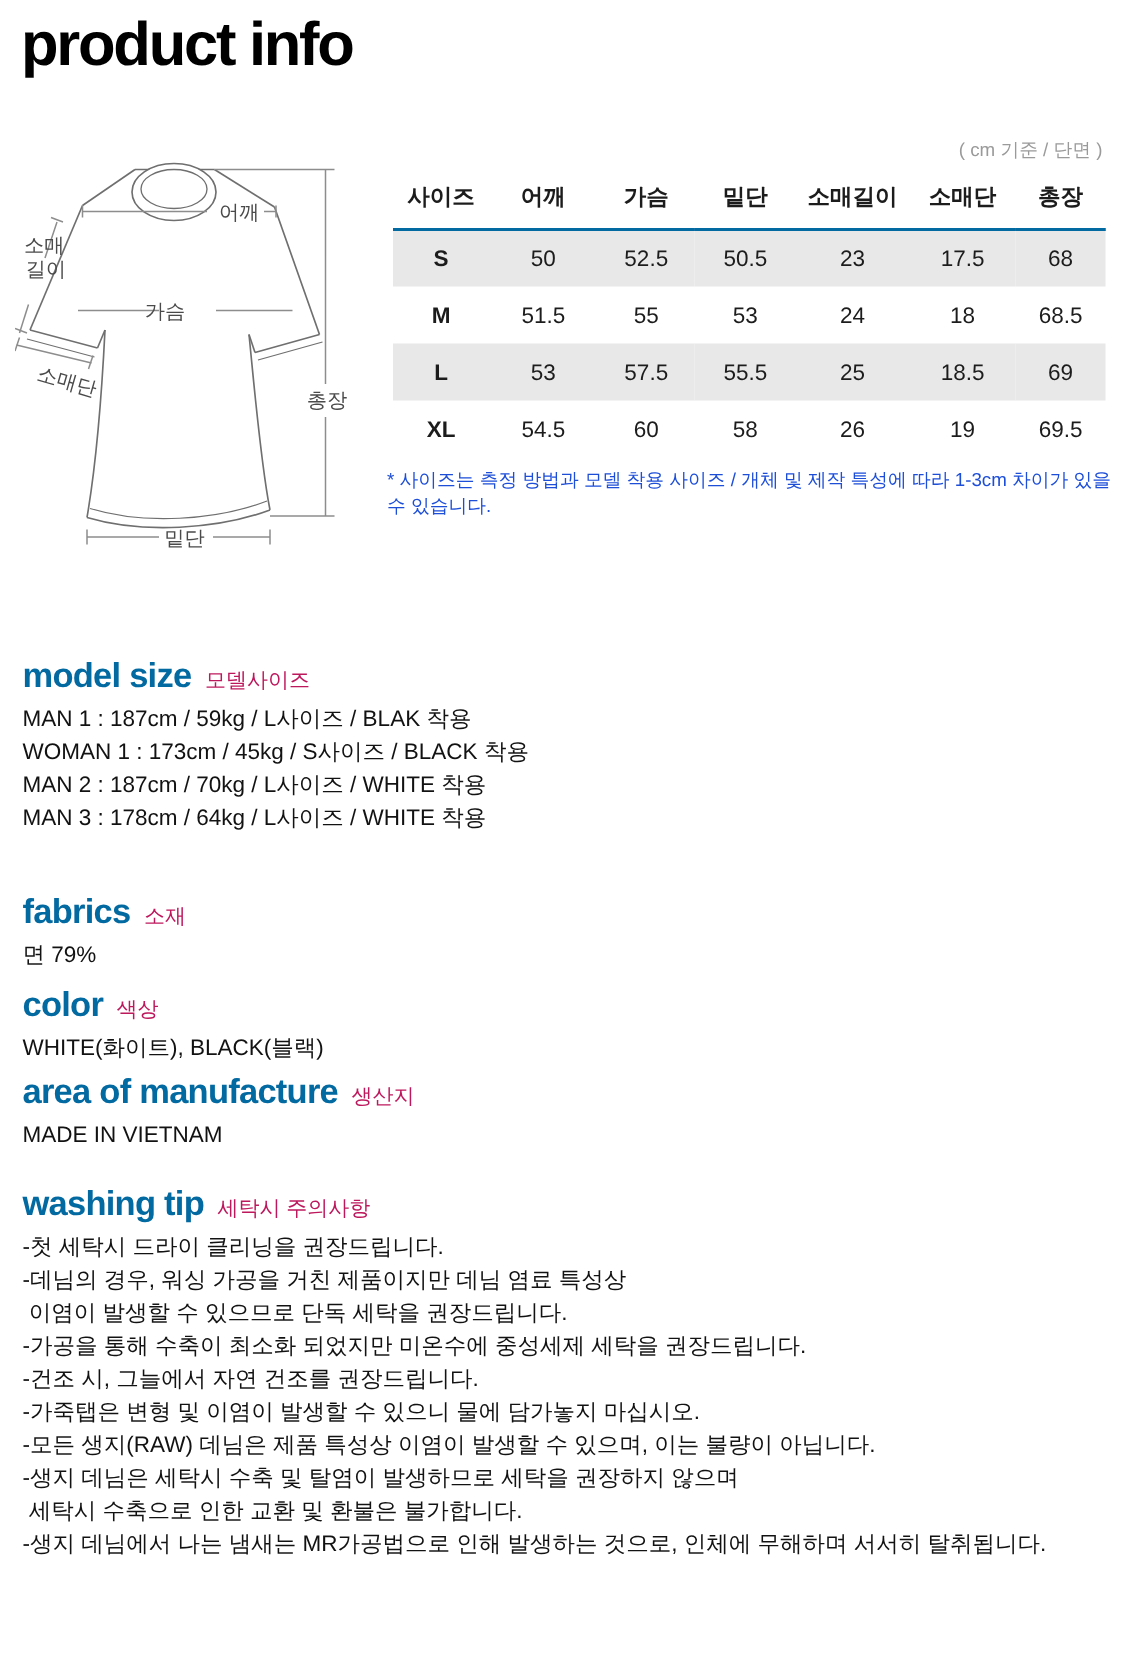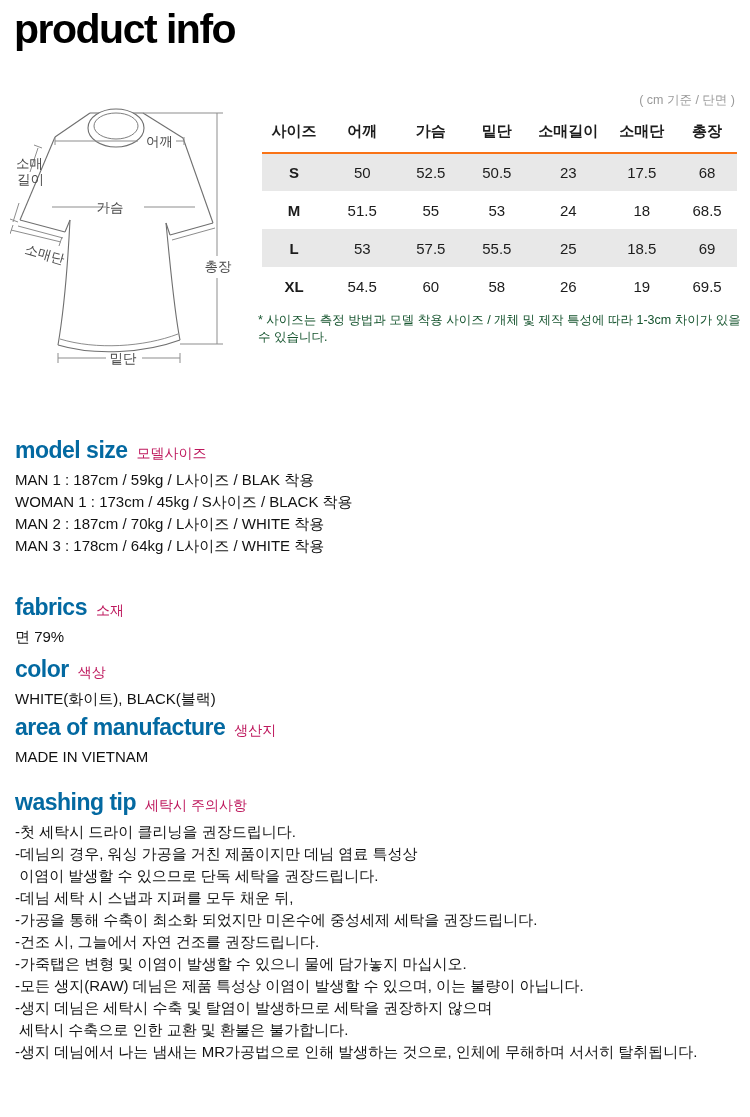--- a/index.html
+++ b/index.html
@@ -26,28 +26,28 @@
     position:absolute; left:262px; top:114px; width:475px;
     border-collapse:collapse; table-layout:fixed;
     font-size:15px; color:#1c1c1c; text-align:center;
   }
   .size-chart col.c1{width:13.5%} .size-chart col.c2{width:15.2%}
   .size-chart col.c3{width:13.7%} .size-chart col.c4{width:14.1%}
   .size-chart col.c5{width:16.0%} .size-chart col.c6{width:14.9%}
   .size-chart col.c7{width:12.6%}
   .size-chart th {
     font-weight:700; font-size:15px; padding:8px 0 11px;
-    border-bottom:2px solid #f97316; text-align:center;
+    border-bottom:2px solid #0369a1; text-align:center;
   }
   .size-chart td { height:38px; vertical-align:middle; font-weight:400; }
   .size-chart td.size-cell { font-weight:700; }
   .size-chart tr.shaded { background:#e8e8e8; }
   .chart-footnote {
     position:absolute; left:258px; top:312px;
-    font-size:12.5px; color:#14532d;
+    font-size:12.5px; color:#1d4ed8;
   }
   
   .section { position:absolute; left:15px; }
   .sec-head { display:flex; align-items:baseline; margin-bottom:5px; }
   .sec-title-en { font-size:23px; font-weight:700; color:#0369a1; letter-spacing:-0.5px; }
   .sec-title-ko { font-size:14px; font-weight:400; color:#be185d; margin-left:9px; }
   .sec-line { font-size:15px; line-height:22px; color:#121212; white-space:pre-wrap; }
   #sec-model   { top:437px; }
   #sec-fabrics { top:594px; }
   #sec-color   { top:656px; }
@@ -232,21 +232,20 @@
   </div>
 
   <div class="section" id="sec-washing">
     <div class="sec-head">
       <span class="sec-title-en">washing tip</span>
       <span class="sec-title-ko">세탁시 주의사항</span>
     </div>
     <div class="sec-line">-첫 세탁시 드라이 클리닝을 권장드립니다.</div>
     <div class="sec-line">-데님의 경우, 워싱 가공을 거친 제품이지만 데님 염료 특성상</div>
     <div class="sec-line"> 이염이 발생할 수 있으므로 단독 세탁을 권장드립니다.</div>
-    <div class="sec-line">-데님 세탁 시 스냅과 지퍼를 모두 채운 뒤,</div>
     <div class="sec-line">-가공을 통해 수축이 최소화 되었지만 미온수에 중성세제 세탁을 권장드립니다.</div>
     <div class="sec-line">-건조 시, 그늘에서 자연 건조를 권장드립니다.</div>
     <div class="sec-line">-가죽탭은 변형 및 이염이 발생할 수 있으니 물에 담가놓지 마십시오.</div>
     <div class="sec-line">-모든 생지(RAW) 데님은 제품 특성상 이염이 발생할 수 있으며, 이는 불량이 아닙니다.</div>
     <div class="sec-line">-생지 데님은 세탁시 수축 및 탈염이 발생하므로 세탁을 권장하지 않으며</div>
     <div class="sec-line"> 세탁시 수축으로 인한 교환 및 환불은 불가합니다.</div>
     <div class="sec-line">-생지 데님에서 나는 냄새는 MR가공법으로 인해 발생하는 것으로, 인체에 무해하며 서서히 탈취됩니다.</div>
   </div>
 
 </div>

